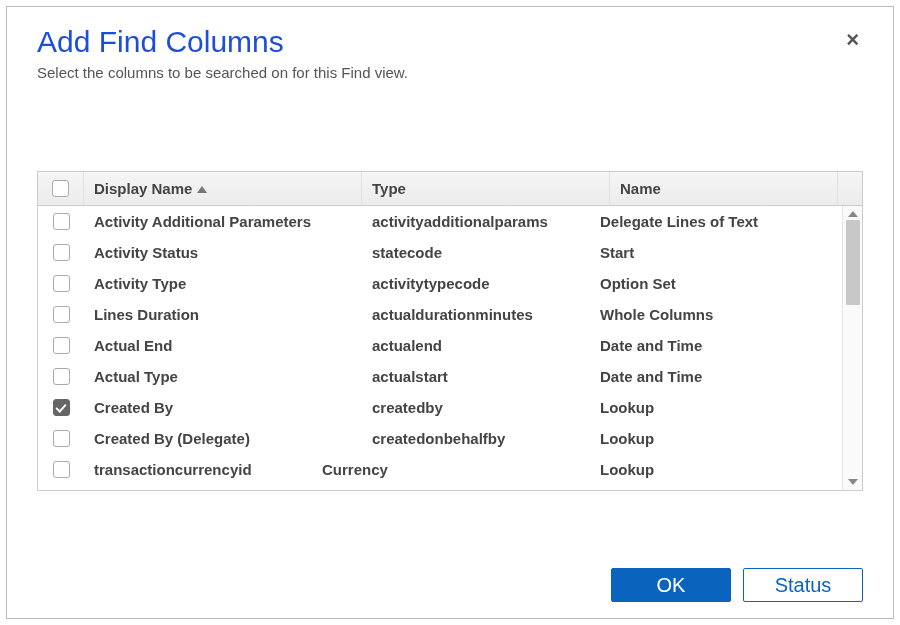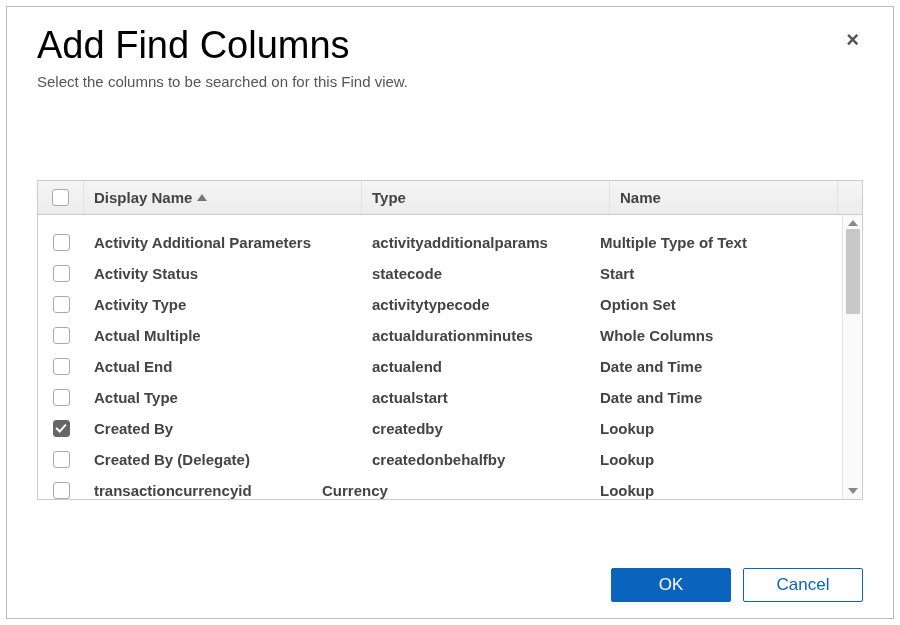--- a/index.html
+++ b/index.html
@@ -20,23 +20,23 @@
       display: flex;
       flex-direction: column;
       position: relative;
     }
     .header {
       display: flex;
       align-items: flex-start;
       justify-content: space-between;
     }
     .title {
-      font-size: 38px;
+      font-size: 30px;
       font-weight: 400;
-      color: #000000;
+      color: #1d4ed8;
       line-height: 1.1;
     }
     .close-btn {
       font-size: 22px;
       font-weight: 700;
       color: #555;
       cursor: pointer;
       line-height: 1;
       padding: 4px 4px 0 0;
     }
@@ -90,21 +90,21 @@
     }
 
     .tbody {
       position: relative;
       height: 284px;
       overflow: hidden;
       display: flex;
     }
     .rows {
       flex: 1;
-      padding-top: 12px;
+      padding-top: 0;
     }
     .row {
       display: flex;
       align-items: center;
       height: 31px;
     }
     .cell-check {
       width: 46px;
       display: flex;
       justify-content: center;
@@ -175,21 +175,21 @@
       margin-top: auto;
       display: flex;
       justify-content: flex-end;
       gap: 12px;
       padding-top: 18px;
     }
     .btn {
       min-width: 120px;
       height: 34px;
       border-radius: 2px;
-      font-size: 17px;
+      font-size: 20px;
       cursor: pointer;
       display: inline-flex;
       align-items: center;
       justify-content: center;
     }
     .btn-primary {
       background: #0a63bd;
       color: #fff;
       border: 1px solid #0a63bd;
     }
@@ -230,21 +230,21 @@
     </div>
 
     <div class="tbody">
       <div class="rows" id="rows">
           <div class="row">
             <div class="cell-check">
               <span class="chk"></span>
             </div>
             <div class="cell cell-display">Activity Additional Parameters</div>
             <div class="cell cell-name">activityadditionalparams</div>
-            <div class="cell cell-type">Multiple Type of Text</div>
+            <div class="cell cell-type">Delegate Lines of Text</div>
           </div>
           <div class="row">
             <div class="cell-check">
               <span class="chk"></span>
             </div>
             <div class="cell cell-display">Activity Status</div>
             <div class="cell cell-name">statecode</div>
             <div class="cell cell-type">Start</div>
           </div>
           <div class="row">
@@ -252,21 +252,21 @@
               <span class="chk"></span>
             </div>
             <div class="cell cell-display">Activity Type</div>
             <div class="cell cell-name">activitytypecode</div>
             <div class="cell cell-type">Option Set</div>
           </div>
           <div class="row">
             <div class="cell-check">
               <span class="chk"></span>
             </div>
-            <div class="cell cell-display">Actual Multiple</div>
+            <div class="cell cell-display">Lines Duration</div>
             <div class="cell cell-name">actualdurationminutes</div>
             <div class="cell cell-type">Whole Columns</div>
           </div>
           <div class="row">
             <div class="cell-check">
               <span class="chk"></span>
             </div>
             <div class="cell cell-display">Actual End</div>
             <div class="cell cell-name">actualend</div>
             <div class="cell cell-type">Date and Time</div>
@@ -307,16 +307,16 @@
       <div class="vscroll">
         <span class="arrow-up"></span>
         <span class="thumb"></span>
         <span class="arrow-down"></span>
       </div>
     </div>
   </div>
 
   <div class="footer">
     <button class="btn btn-primary">OK</button>
-    <button class="btn btn-secondary">Cancel</button>
+    <button class="btn btn-secondary">Status</button>
   </div>
 
 </div>
 
 </body></html>

